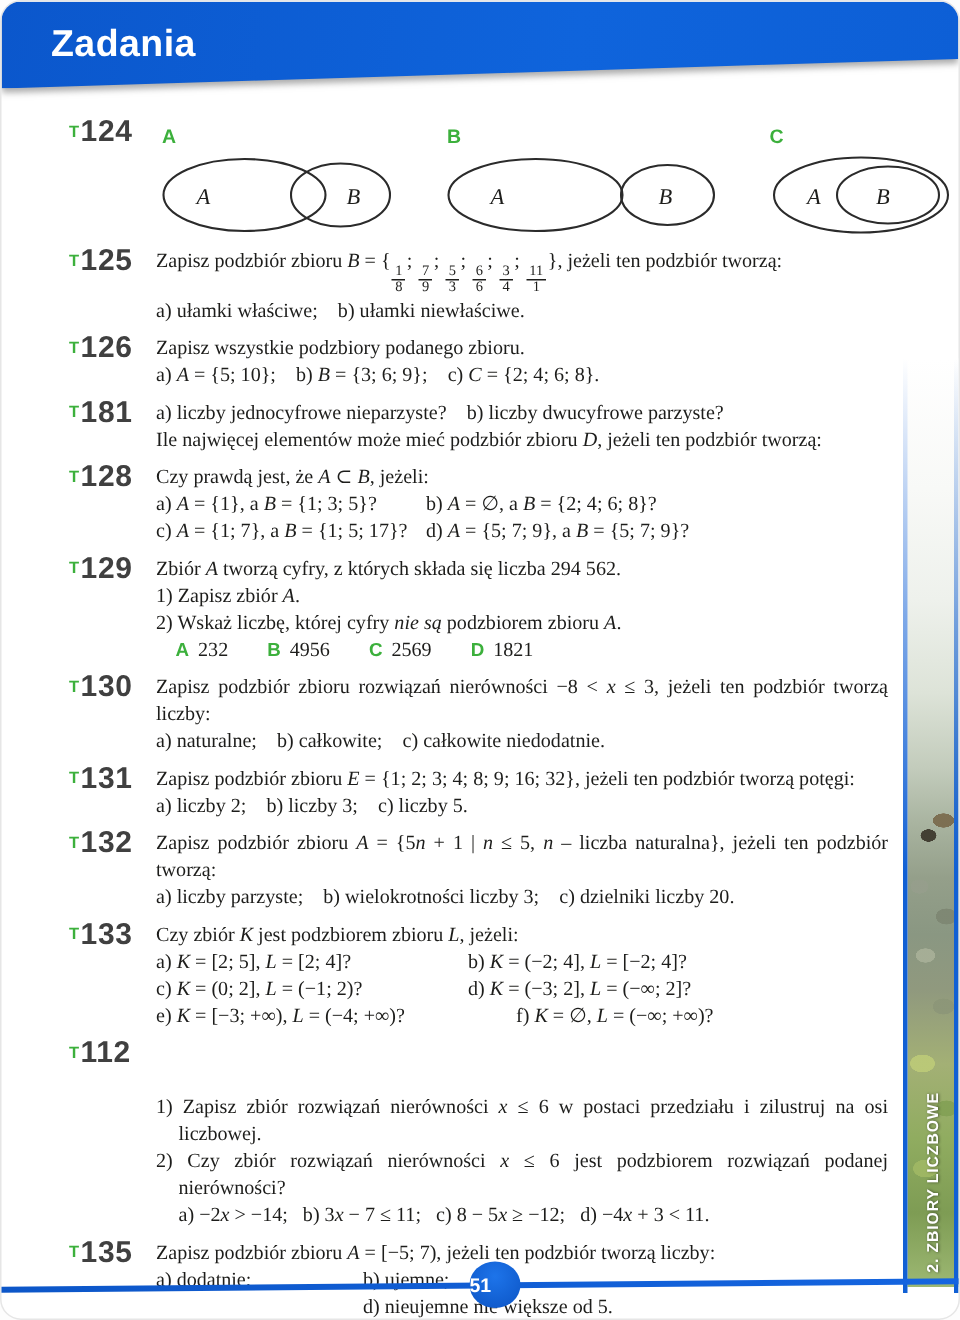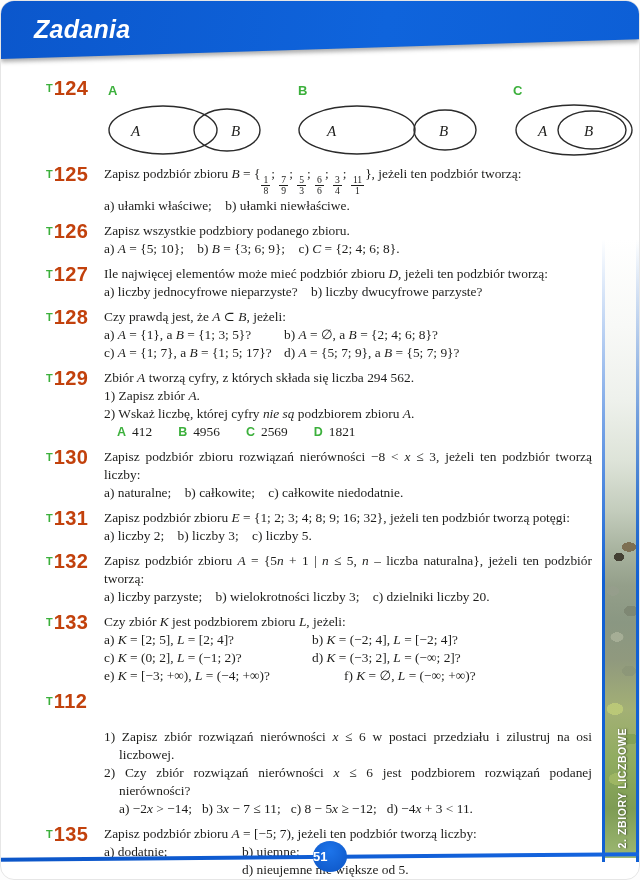--- a/index.html
+++ b/index.html
@@ -1,32 +1,32 @@
 <!DOCTYPE html>
 <html><head>
 <meta charset="utf-8">
 <style>
   html,body{margin:0;padding:0;background:#fdfdfd;}
   .page{position:relative;width:640px;height:880px;background:#fff;overflow:hidden;
         border:1px solid #e6e6e6;border-radius:14px;box-sizing:border-box;
         font-family:"Liberation Serif","DejaVu Serif",serif;color:#1d1d1b;}
   
   .banner-wrap{position:absolute;top:0;left:0;right:0;z-index:3;
-               filter:drop-shadow(0 3px 2px rgba(90,90,90,.5));font-style:italic;}
+               filter:drop-shadow(0 3px 2px rgba(90,90,90,.5));}
   .banner{height:58px;background:linear-gradient(100deg,#0b57cc 0%,#0f64dc 60%,#0d5fd6 100%);
           clip-path:polygon(0 0,100% 0,100% 66%,0 100%);}
   .banner h1{margin:0;padding:16px 0 0 33px;font-family:"Liberation Sans",sans-serif;
              font-weight:bold;font-size:25px;line-height:25px;color:#fff;letter-spacing:.3px;}
   
   .content{position:absolute;top:78px;left:45px;width:546px;z-index:1;}
   .task{display:flex;margin-bottom:7px;}
   .tnum{flex:0 0 58px;white-space:nowrap;font-family:"Liberation Sans",sans-serif;
         font-weight:bold;line-height:18px;}
   .tpre{color:#3cb03c;font-size:11px;vertical-align:3px;margin-right:1px;}
-  .tno{color:#c2410c;font-size:20px;letter-spacing:.4px;}
+  .tno{color:#404040;font-size:20px;letter-spacing:.4px;}
   .tbody{flex:1;font-size:13.4px;line-height:18px;}
   .line{white-space:normal;}
   .line.gap{white-space:pre-wrap;}
   .line.just{text-align:justify;}
   .cols{display:flex;}
   .cols .c1{flex:0 0 auto;}
   .cols .c2{flex:1;}
   .opts{display:flex;padding-left:13px;}
   .olet{color:#3cb03c;font-family:"Liberation Sans",sans-serif;font-weight:bold;
         font-size:12.5px;margin-right:6px;line-height:18px;}
@@ -143,24 +143,24 @@
         </div>
       </div>
       <div class="task">
         <div class="tnum"><span class="tpre">T</span><span class="tno">126</span></div>
         <div class="tbody">
           <div class="line">Zapisz wszystkie podzbiory podanego zbioru.</div>
           <div class="line gap">a) <i>A</i> = {5; 10};    b) <i>B</i> = {3; 6; 9};    c) <i>C</i> = {2; 4; 6; 8}.</div>
         </div>
       </div>
       <div class="task">
-        <div class="tnum"><span class="tpre">T</span><span class="tno">127</span></div>
-        <div class="tbody">
+        <div class="tnum"><span class="tpre">T</span><span class="tno">181</span></div>
+        <div class="tbody">
+          <div class="line gap">a) liczby jednocyfrowe nieparzyste?    b) liczby dwucyfrowe parzyste?</div>
           <div class="line">Ile najwięcej elementów może mieć podzbiór zbioru <i>D</i>, jeżeli ten podzbiór tworzą:</div>
-          <div class="line gap">a) liczby jednocyfrowe nieparzyste?    b) liczby dwucyfrowe parzyste?</div>
         </div>
       </div>
       <div class="task">
         <div class="tnum"><span class="tpre">T</span><span class="tno">128</span></div>
         <div class="tbody">
           <div class="line">Czy prawdą jest, że <i>A</i> ⊂ <i>B</i>, jeżeli:</div>
           <div class="cols">
             <span class="c1" style="width: 180px;">a) <i>A</i> = {1}, a <i>B</i> = {1; 3; 5}?</span>
             <span class="c2">b) <i>A</i> = ∅, a <i>B</i> = {2; 4; 6; 8}?</span>
           </div>
@@ -171,21 +171,21 @@
         </div>
       </div>
       <div class="task">
         <div class="tnum"><span class="tpre">T</span><span class="tno">129</span></div>
         <div class="tbody">
           <div class="line">Zbiór <i>A</i> tworzą cyfry, z których składa się liczba 294 562.</div>
           <div class="line">1) Zapisz zbiór <i>A</i>.</div>
           <div class="line">2) Wskaż liczbę, której cyfry <i>nie są</i> podzbiorem zbioru <i>A</i>.</div>
           <div class="opts">
             <span class="olet">A</span>
-            <span class="oval">412</span>
+            <span class="oval">232</span>
             <span class="olet">B</span>
             <span class="oval">4956</span>
             <span class="olet">C</span>
             <span class="oval">2569</span>
             <span class="olet">D</span>
             <span class="oval">1821</span>
           </div>
         </div>
       </div>
       <div class="task">

